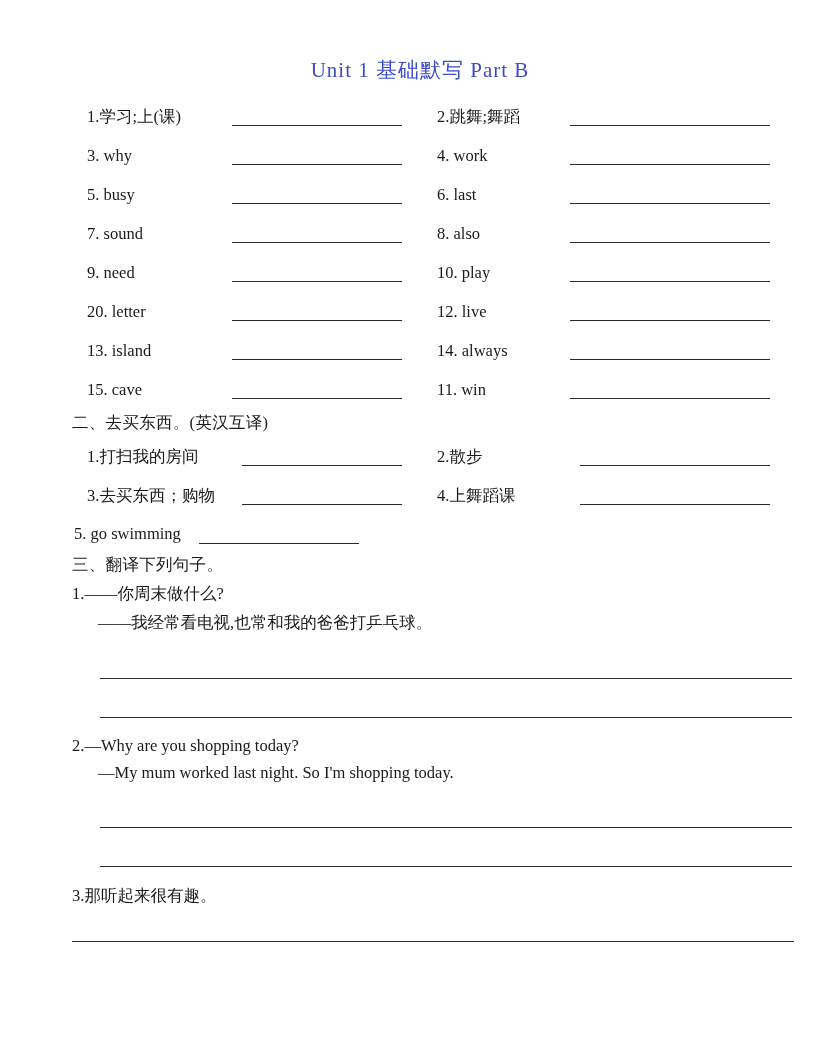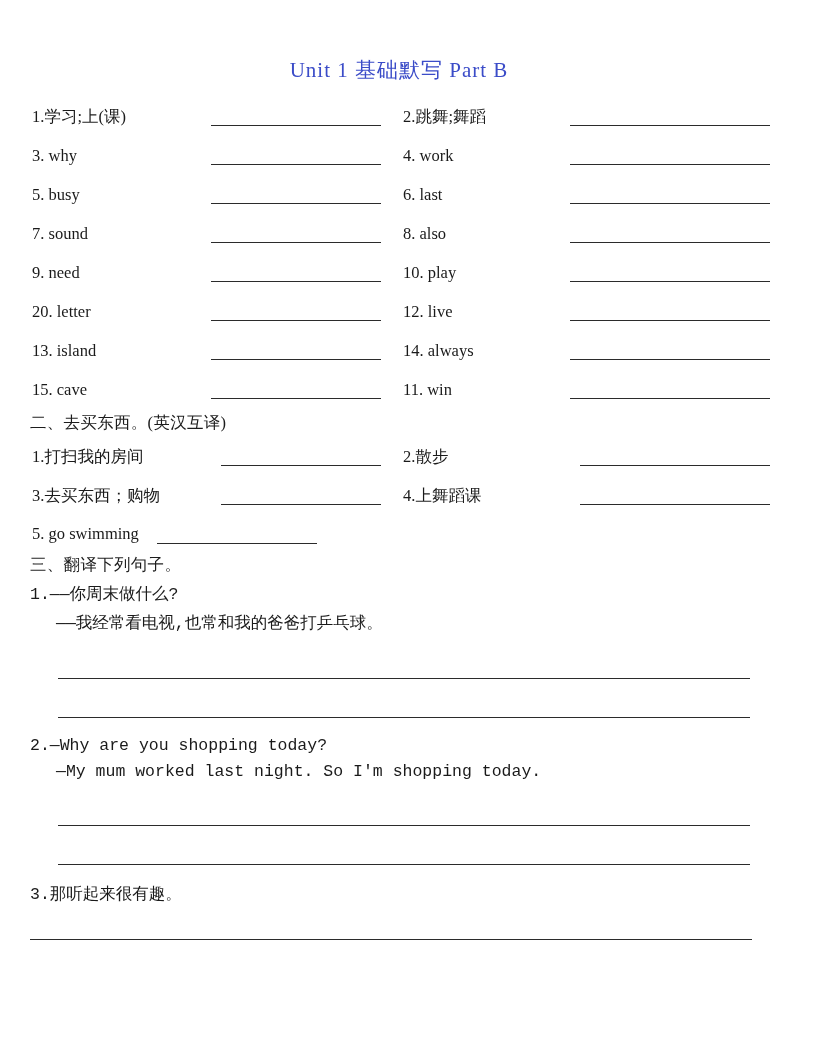--- a/index.html
+++ b/index.html
@@ -12,21 +12,21 @@
     height: 1056px;
     font-family: "Liberation Serif", serif;
     color: #1a1a1a;
     position: relative;
     overflow: hidden;
   }
   .page {
     width: 816px;
     height: 1056px;
     box-sizing: border-box;
-    padding: 42px 46px 0 28px;
+    padding: 42px 46px 0 70px;
     position: relative;
   }
   .title {
     text-align: center;
     color: #3b4cc8;
     font-size: 21px;
     letter-spacing: 1px;
     margin: 14px 0 16px 0;
     font-family: "Liberation Serif", serif;
   }
@@ -40,20 +40,21 @@
     display: flex;
     align-items: flex-end;
     margin: 0 0 13px 0;
     height: 26px;
   }
   .cell {
     display: flex;
     align-items: flex-end;
     width: 50%;
     box-sizing: border-box;
+    margin-left: 13px;
   }
   .cell .lbl {
     font-size: 16.5px;
     white-space: nowrap;
     line-height: 1.1;
     padding-left: 4px;
   }
   .cell.left .lbl { min-width: 0; }
   .blank {
     border-bottom: 1px solid #2b2b2b;
@@ -78,21 +79,20 @@
     align-items: flex-end;
     margin: 10px 0 10px 0;
     height: 26px;
   }
   .single-row .lbl { font-size: 16.5px; padding-left: 4px; white-space: nowrap; }
   .single-row .blank { width: 160px; margin-left: 18px; }
 
   .sent-q {
     font-size: 16.5px;
     margin: 7px 0 7px 2px;
-    font-family: Liberation Mono, monospace;
   }
   .sent-q.indent { margin-left: 28px; }
   .answer-lines {
     margin: 14px 0 18px 30px;
   }
   .answer-lines .aline {
     border-bottom: 1px solid #2b2b2b;
     height: 38px;
     width: 692px;
   }

